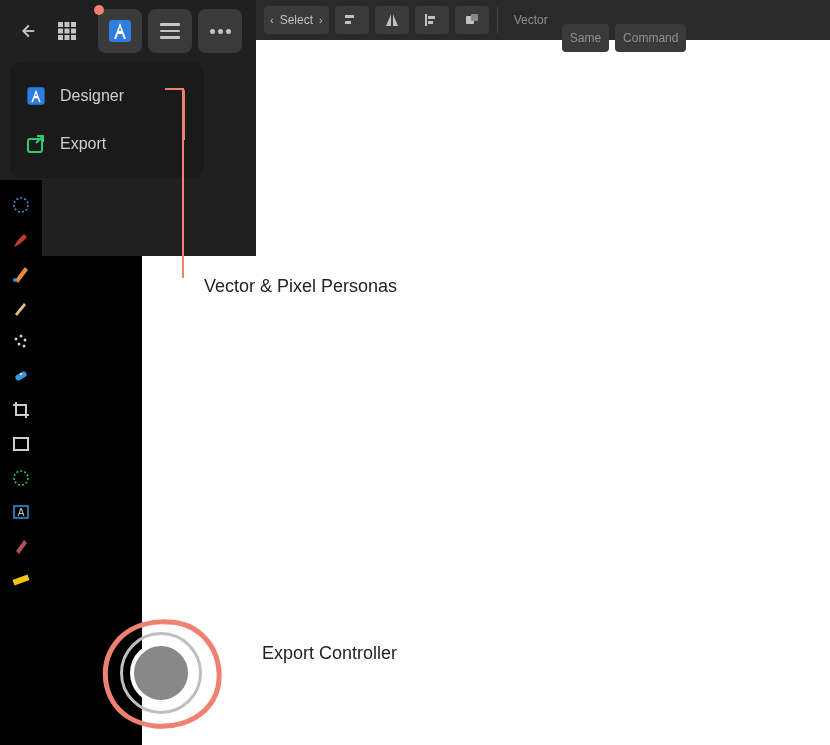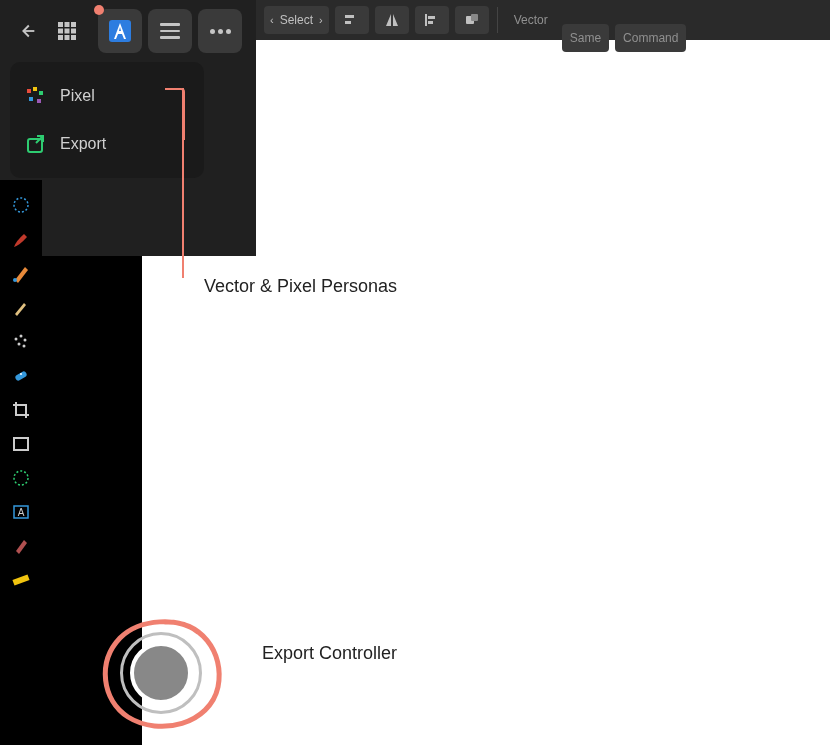--- a/index.html
+++ b/index.html
@@ -270,29 +270,26 @@
         <span></span>
         <span></span>
       </div>
   </div>
 </div>
 
 <div class="persona-panel">
   <div class="persona-item">
 
     <span class="persona-icon">
-      <svg width="22" height="22" viewBox="0 0 22 22">
-        <rect x="2" y="4" width="4" height="4" fill="#e74c3c"></rect>
-          <rect x="8" y="2" width="4" height="4" fill="#f1c40f"></rect>
-          <rect x="14" y="6" width="4" height="4" fill="#2ecc71"></rect>
-          <rect x="4" y="12" width="4" height="4" fill="#3498db"></rect>
-          <rect x="12" y="14" width="4" height="4" fill="#9b59b6"></rect>
-      </svg>
+      <svg width="22" height="22" viewBox="0 0 28 28">
+          <rect x="3" y="3" width="22" height="22" rx="3" fill="#2d7de0"></rect>
+          <path d="M8 22 L14 6 L20 22 L18 22 L16 17 L12 17 L10 22 Z M13 14 L15 14 L14 10 Z" fill="#fff"></path>
+        </svg>
     </span>
-    <span>Pixel</span>
+    <span>Designer</span>
   </div>
   <div class="persona-item">
     <span class="persona-icon">
       <svg width="22" height="22" viewBox="0 0 22 22">
           <rect x="3" y="6" width="14" height="13" rx="2" fill="none" stroke="#2ecc71" stroke-width="2"></rect>
           <path d="M12 3 L18 3 L18 9 M18 3 L11 10" stroke="#2ecc71" stroke-width="2" fill="none"></path>
         </svg>
     </span>
     <span>Export</span>
   </div>

